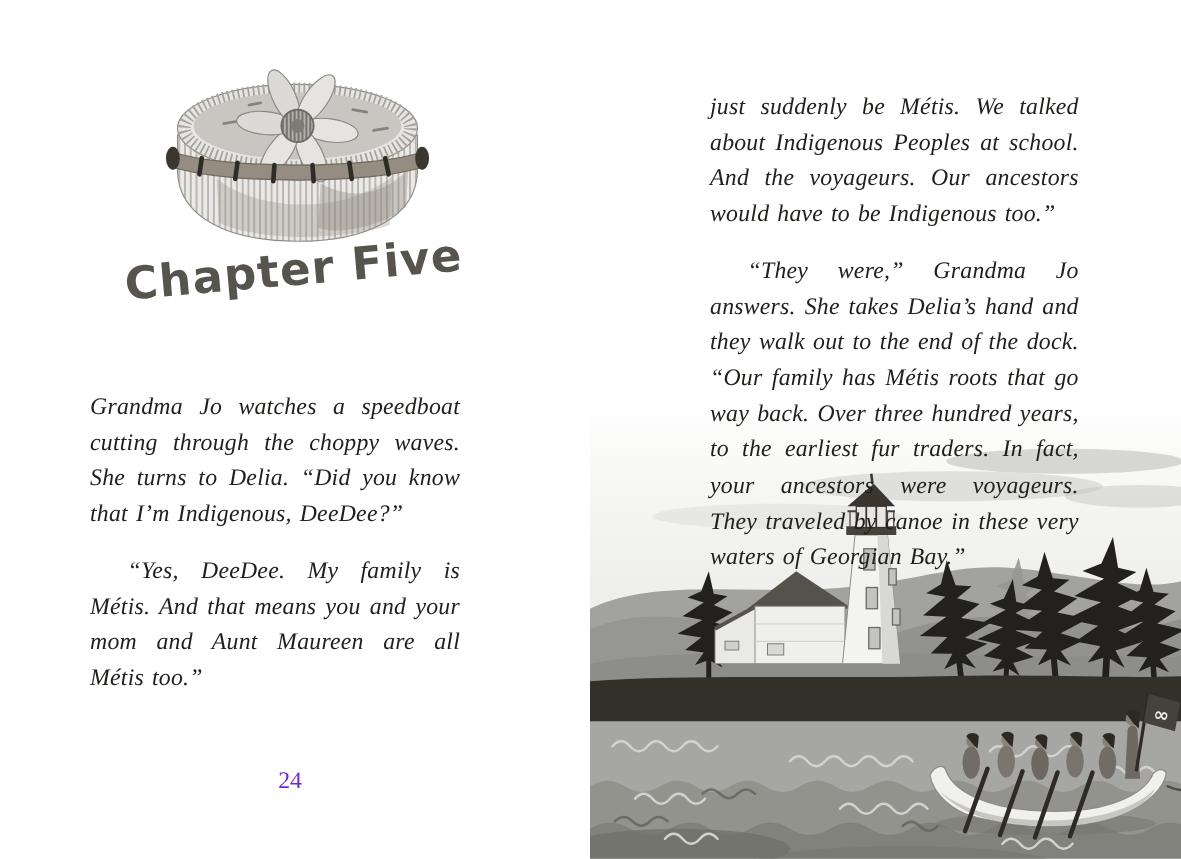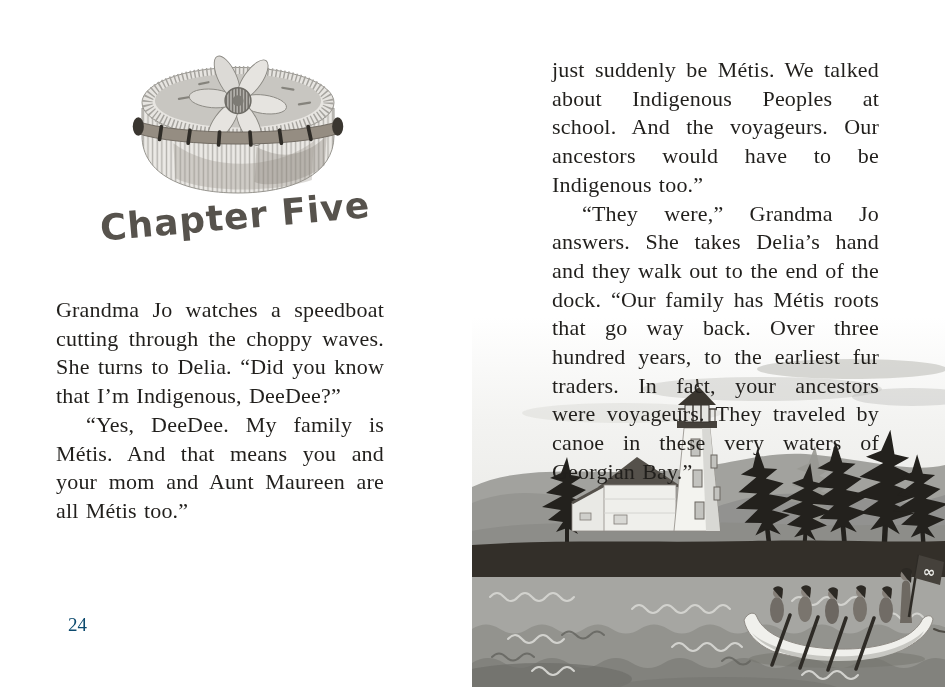--- a/index.html
+++ b/index.html
@@ -12,25 +12,25 @@
   .page-right{left:472px;width:473px;}
   .basket-illo{position:absolute;left:118px;top:42px;width:240px;height:158px;}
   .chapter-title{
     position:absolute;left:40px;top:196px;width:390px;text-align:center;
     font-family:"DejaVu Sans", sans-serif;font-weight:700;font-size:36px;
     color:#57534d;letter-spacing:1px;transform:rotate(-5deg);
   }
   .body-text{position:absolute;}
   .left-text{left:56px;top:296px;width:328px;}
   .right-text{left:552px;top:56px;width:327px;z-index:2;}
-  .para{margin:0;text-align:justify;font-size:22px;line-height:28.7px;letter-spacing:.2px;word-spacing:1.4px;}
+  .para{margin:16px;text-align:justify;font-size:19px;line-height:28.7px;letter-spacing:.2px;word-spacing:1.4px;font-style:italic;}
   .para.indent{text-indent:30px;}
   .page-number{
-    position:absolute;left:68px;top:614px;width:328px;text-align:left;
-    font-size:19px;color:#0c4a6e;
+    position:absolute;left:68px;top:614px;width:328px;text-align:center;
+    font-size:19px;color:#6d28d9;
   }
   .scene-illo{position:absolute;left:472px;top:317px;width:473px;height:370px;z-index:1;}
 </style>
 </head>
 <body>
 
 <div class="page page-left">
 
   <svg class="basket-illo" viewBox="0 0 260 168" xmlns="http://www.w3.org/2000/svg">
     <defs>

